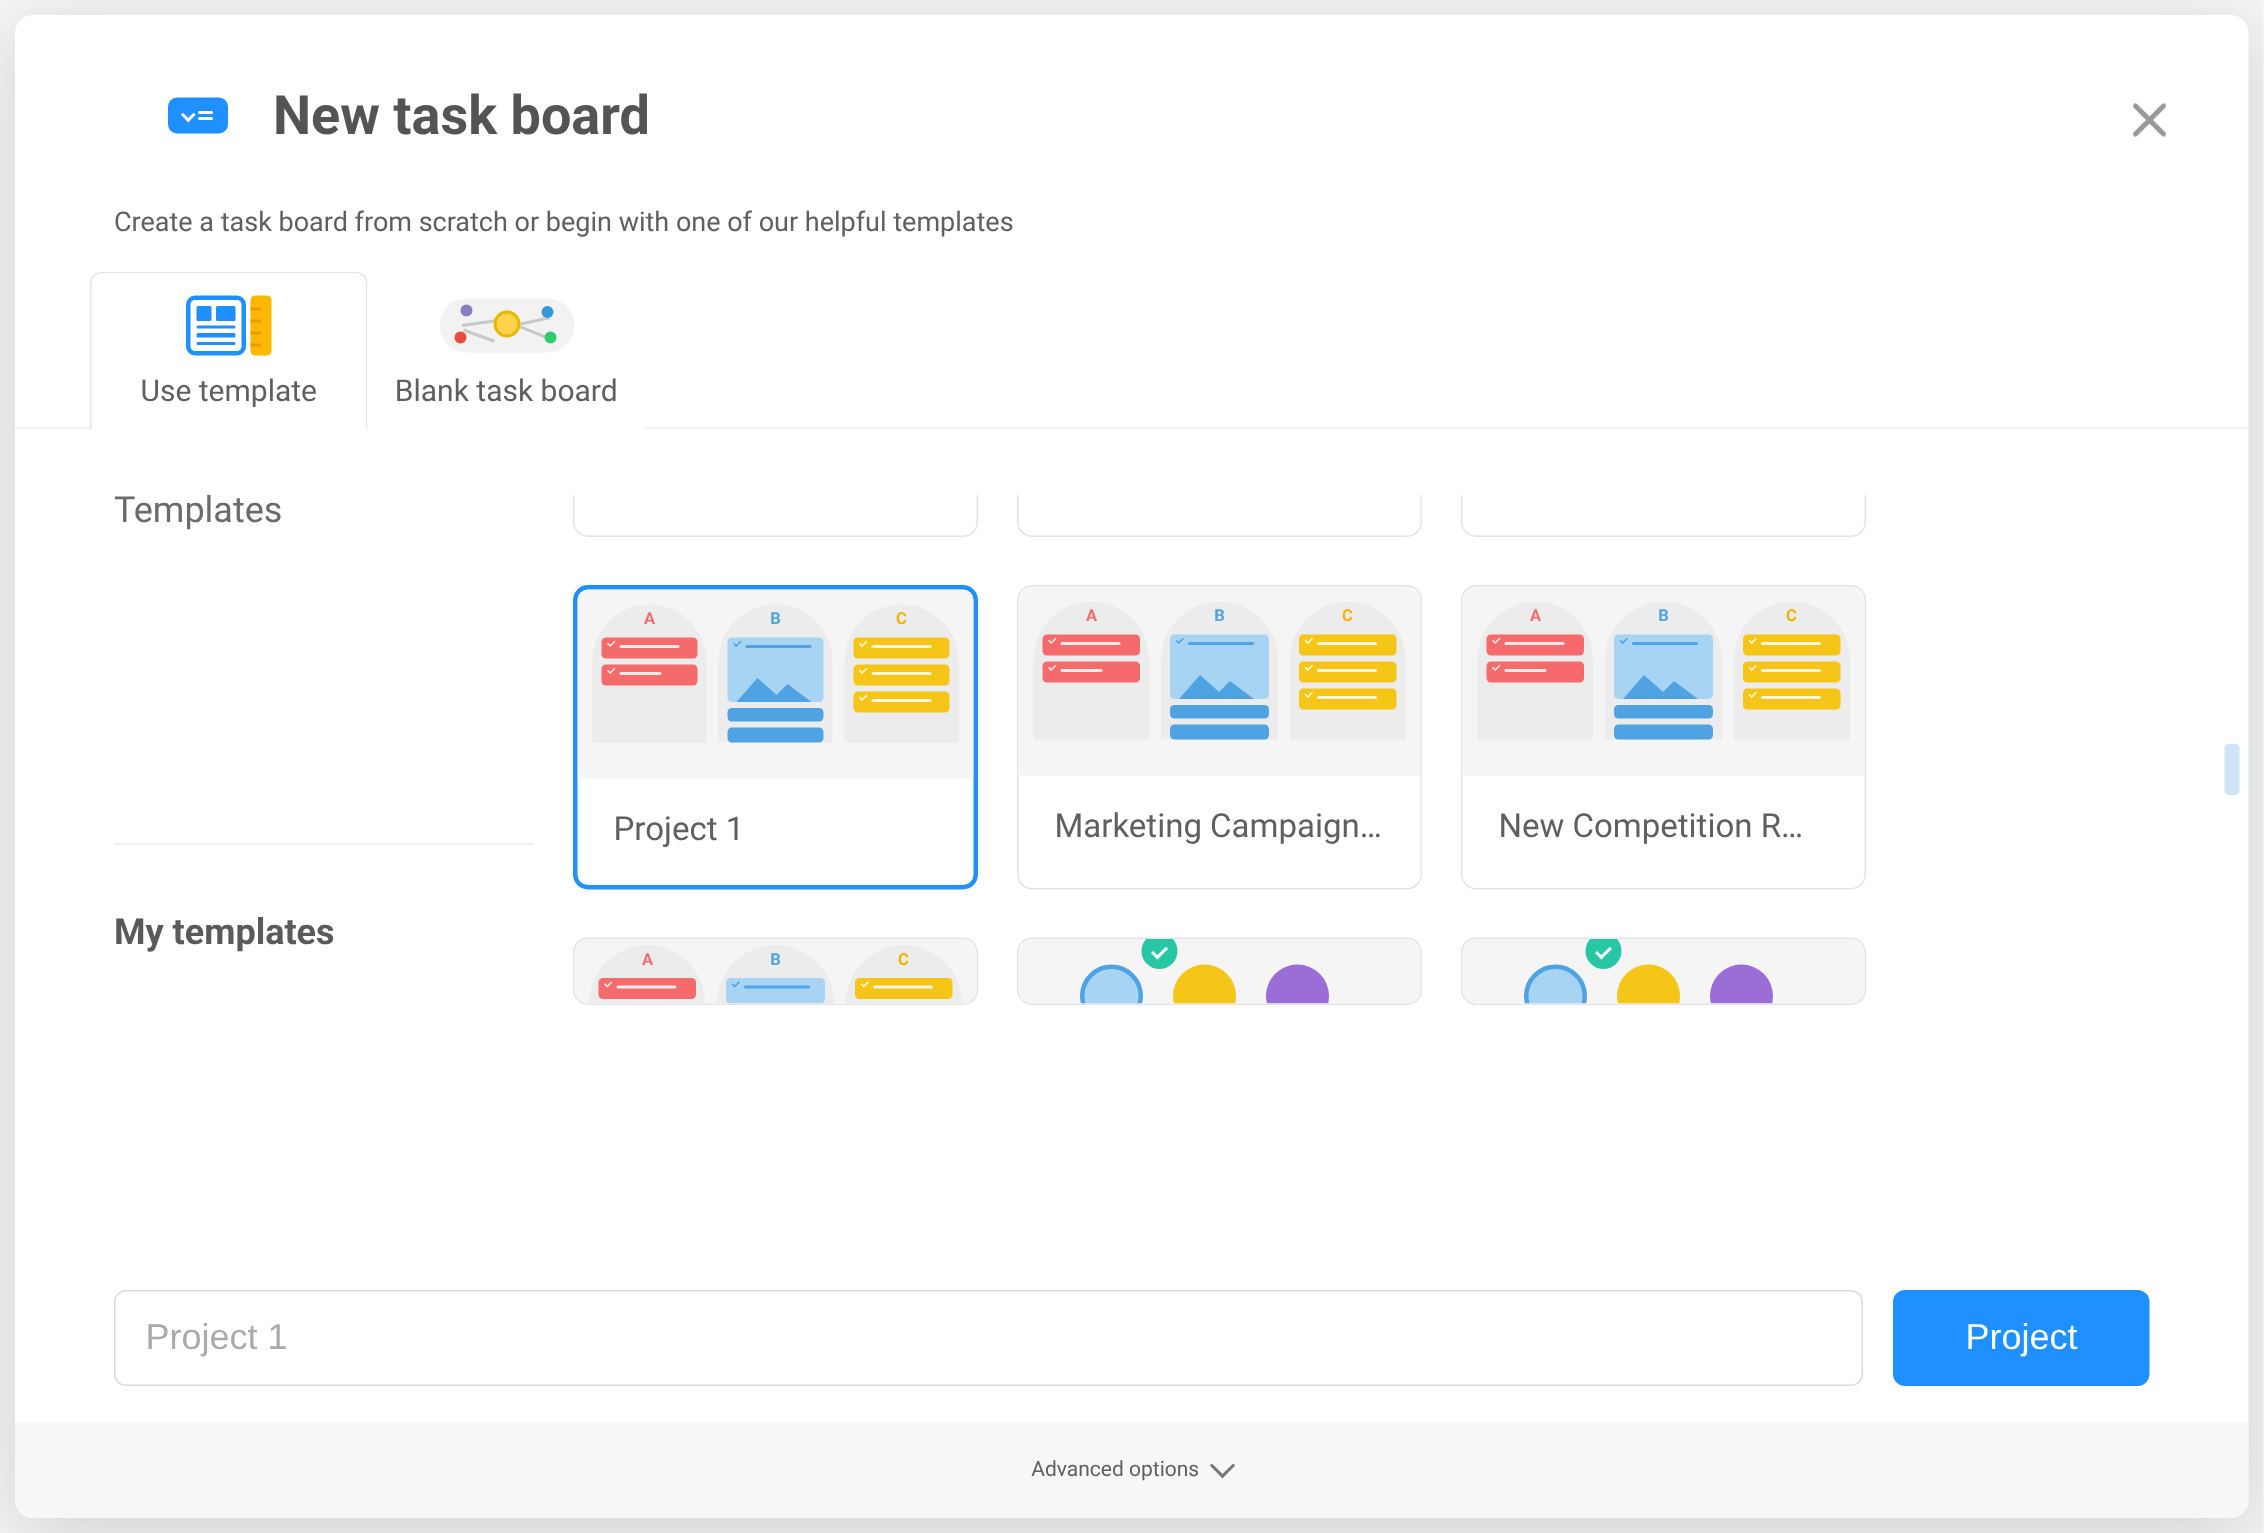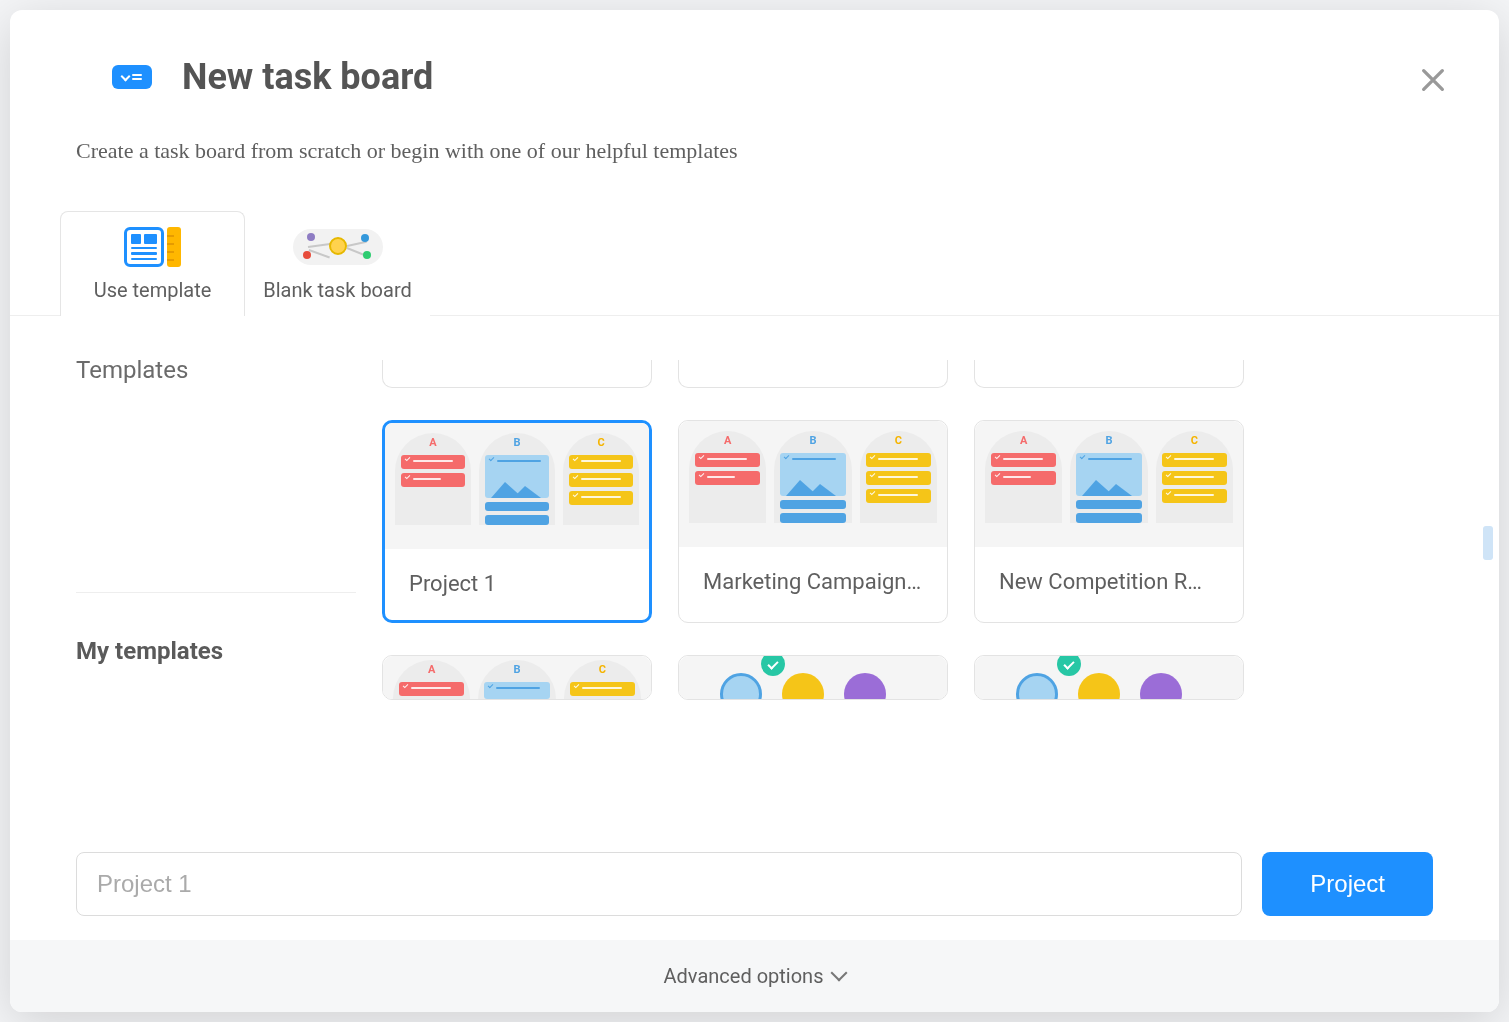--- a/index.html
+++ b/index.html
@@ -50,23 +50,22 @@
     position: absolute;
     top: 50px; right: 46px;
     width: 40px; height: 40px;
     cursor: pointer;
     display: flex; align-items: center; justify-content: center;
   }
   .close-btn svg { stroke: #999; }
 
   .subtitle {
     color: #5f5f5f;
-    font-size: 22px;
-    margin-bottom: 36px;
-    font-family: Liberation Serif, serif;
+    font-size: 18px;
+    margin-bottom: 11px;
   }
 
   
   .tabs {
     display: flex;
     border-bottom: 1px solid #eee;
     padding: 0 50px;
     gap: 0;
   }
   .tab {
@@ -271,21 +270,21 @@
     background: #1e90ff;
     color: #fff;
     font-size: 24px;
     cursor: pointer;
   }
 
   .adv-bar {
     background: #f6f7f8;
     padding: 24px;
     text-align: center;
-    font-size: 20px;
+    font-size: 14px;
     color: #5f5f5f;
     cursor: pointer;
     display: flex;
     align-items: center;
     justify-content: center;
     gap: 10px;
   }
   .chev { width: 12px; height: 12px; border-bottom: 2px solid #777; border-right: 2px solid #777; transform: rotate(45deg); margin-top:-6px; }
 </style>
 </head>

